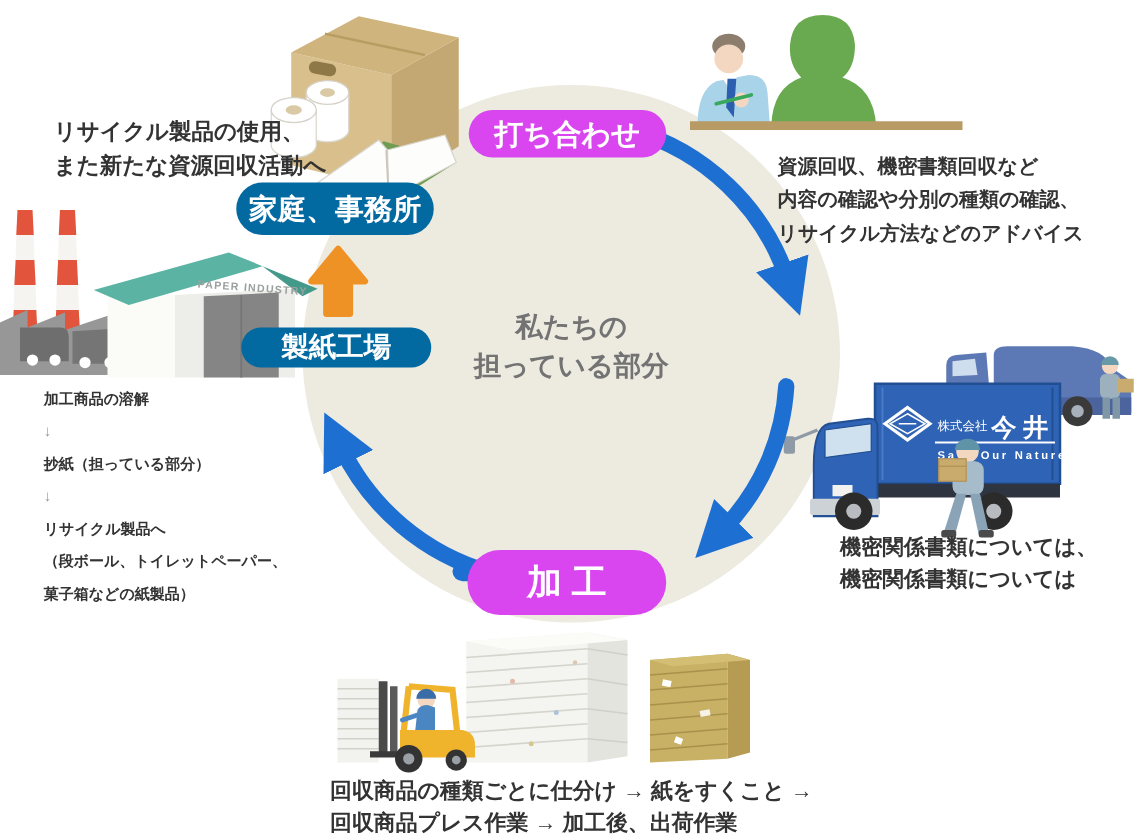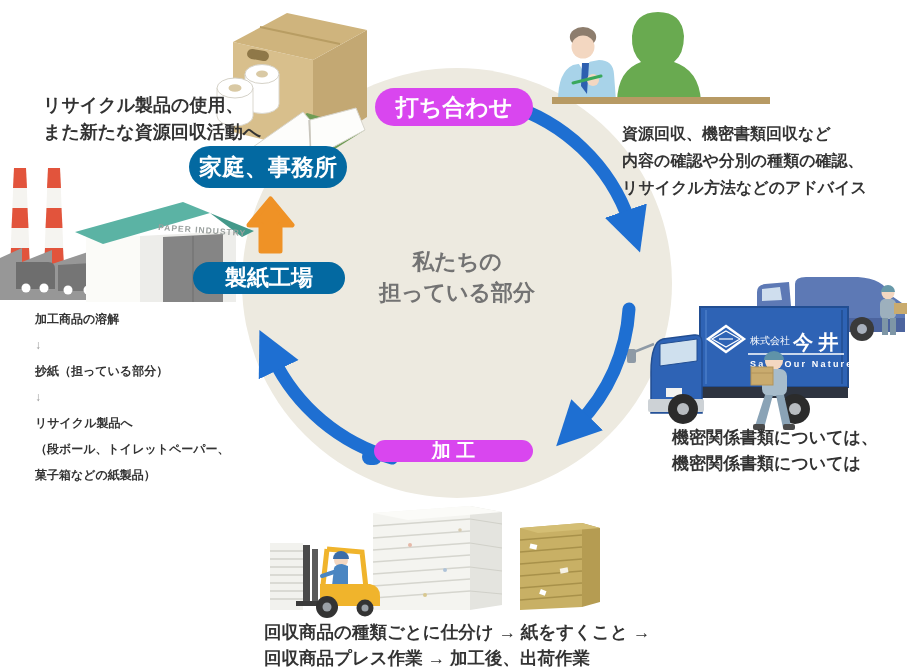--- a/index.html
+++ b/index.html
@@ -5,21 +5,21 @@
   html,body{margin:0;padding:0;background:#fff;}
   .canvas{position:relative;width:909px;height:667px;background:#fff;overflow:hidden;
           font-family:"Liberation Sans","DejaVu Sans",sans-serif;color:#333;}
   .artwork{position:absolute;left:0;top:0;}
   .pill{position:absolute;display:flex;align-items:center;justify-content:center;
         color:#fff;font-weight:bold;border-radius:60px;white-space:nowrap;}
   .pill.blue{background:#d946ef;}
   .pill.orange{background:#0369a1;}
   #pill-meeting{left:375px;top:88px;width:158px;height:38px;font-size:23px;}
   #pill-collection{left:563px;top:263px;width:156px;height:40px;font-size:23px;}
-  #pill-processing{left:374px;top:440px;width:159px;height:22px;font-size:19px;}
+  #pill-processing{left:374px;top:440px;width:159px;height:52px;font-size:28px;}
   #pill-papermill{left:193px;top:262px;width:152px;height:32px;font-size:22px;}
   #pill-home{left:189px;top:146px;width:158px;height:42px;font-size:23px;}
   .note{position:absolute;font-weight:bold;color:#333;}
   .note div{white-space:nowrap;}
   #note-topleft{left:43px;top:92px;font-size:18px;line-height:27px;}
   #note-topright{left:622px;top:104px;font-size:16px;line-height:27px;margin-top:16px;}
   #note-left{left:35px;top:294px;font-size:12px;line-height:26px;margin-top:12px;}
   #note-left .arrow-down{color:#999;}
   #note-rightbottom{left:672px;top:425px;font-size:17px;line-height:26px;}
   #note-bottom{left:264px;top:619px;font-size:17.5px;line-height:26px;}

